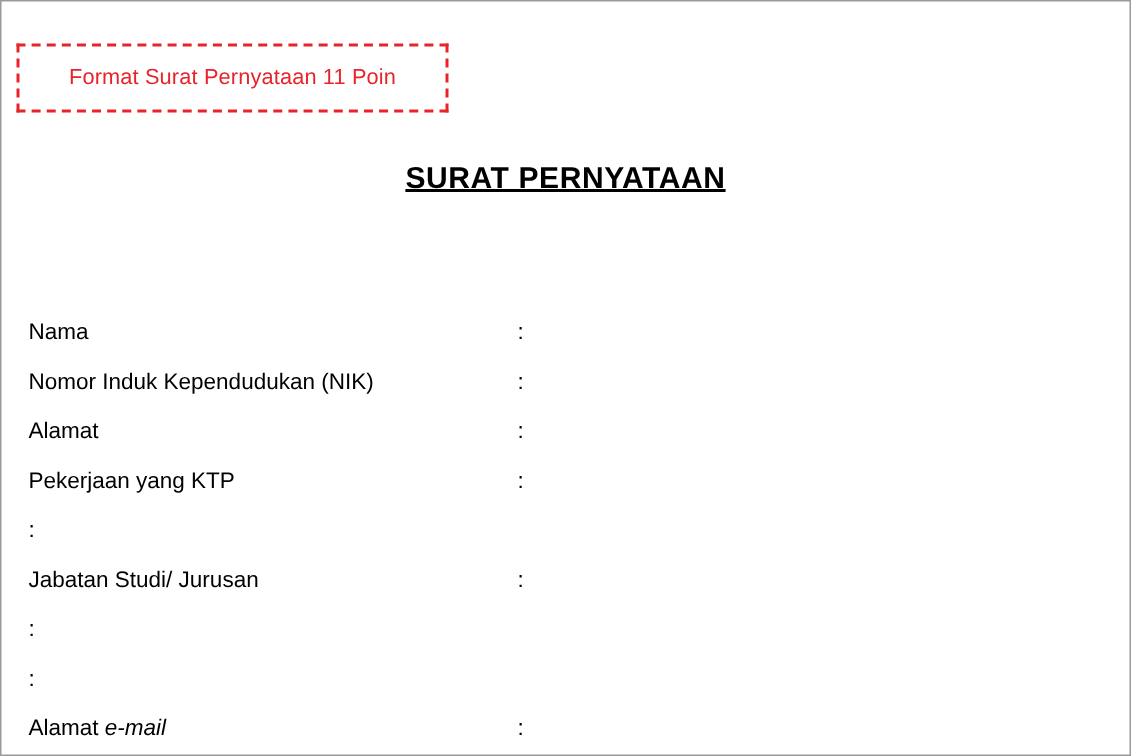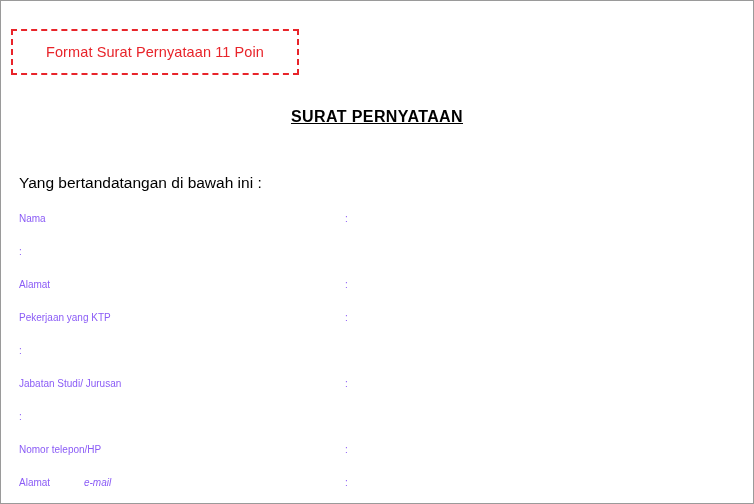--- a/index.html
+++ b/index.html
@@ -45,21 +45,21 @@
     font-weight: normal;
     letter-spacing: 0.1px;
     white-space: nowrap;
   }
   .doc-title {
     position: absolute;
     left: 0;
     right: 0;
     top: 107px;
     text-align: center;
-    font-size: 16px;
+    font-size: 20px;
     font-weight: bold;
     text-decoration: underline;
     letter-spacing: 0.4px;
     color: #000000;
   }
   .intro {
     position: absolute;
     left: 18px;
     top: 173px;
     font-size: 15.5px;
@@ -69,55 +69,54 @@
   .fields {
     position: absolute;
     left: 18px;
     top: 212px;
     right: 0;
   }
   .field-row {
     height: 33px;
     display: flex;
     align-items: flex-start;
-    font-size: 10px;
-    color: #8b5cf6;
+    font-size: 15px;
+    color: #000000;
   }
   .field-label {
     width: 326px;
     white-space: nowrap;
   }
   .field-colon {
     width: 14px;
   }
   .field-label em {
     font-style: italic;
-    margin-left: 31px;
   }
 </style>
 </head>
 <body>
 
 <div class="page">
   <div class="doc-inner">
 
     <div class="callout">
       <span class="callout-label">Format Surat Pernyataan 11 Poin</span>
     </div>
 
     <div class="doc-title">SURAT PERNYATAAN</div>
 
-    <div class="intro">Yang bertandatangan di bawah ini :</div>
 
     <div class="fields">
       <div class="field-row">
         <span class="field-label">Nama</span>
         <span class="field-colon">:</span>
       </div>
       <div class="field-row">
+        <span class="field-label">Nomor Induk Kependudukan (NIK)</span>
         <span class="field-colon">:</span>
       </div>
       <div class="field-row">
         <span class="field-label">Alamat</span>
         <span class="field-colon">:</span>
       </div>
       <div class="field-row">
         <span class="field-label">Pekerjaan yang KTP</span>
         <span class="field-colon">:</span>
       </div>
@@ -125,21 +124,20 @@
         <span class="field-colon">:</span>
       </div>
       <div class="field-row">
         <span class="field-label">Jabatan Studi/ Jurusan</span>
         <span class="field-colon">:</span>
       </div>
       <div class="field-row">
         <span class="field-colon">:</span>
       </div>
       <div class="field-row">
-        <span class="field-label">Nomor telepon/HP</span>
         <span class="field-colon">:</span>
       </div>
       <div class="field-row">
         <span class="field-label">Alamat <em>e-mail</em></span>
         <span class="field-colon">:</span>
       </div>
     </div>
 
   </div>
 </div>

